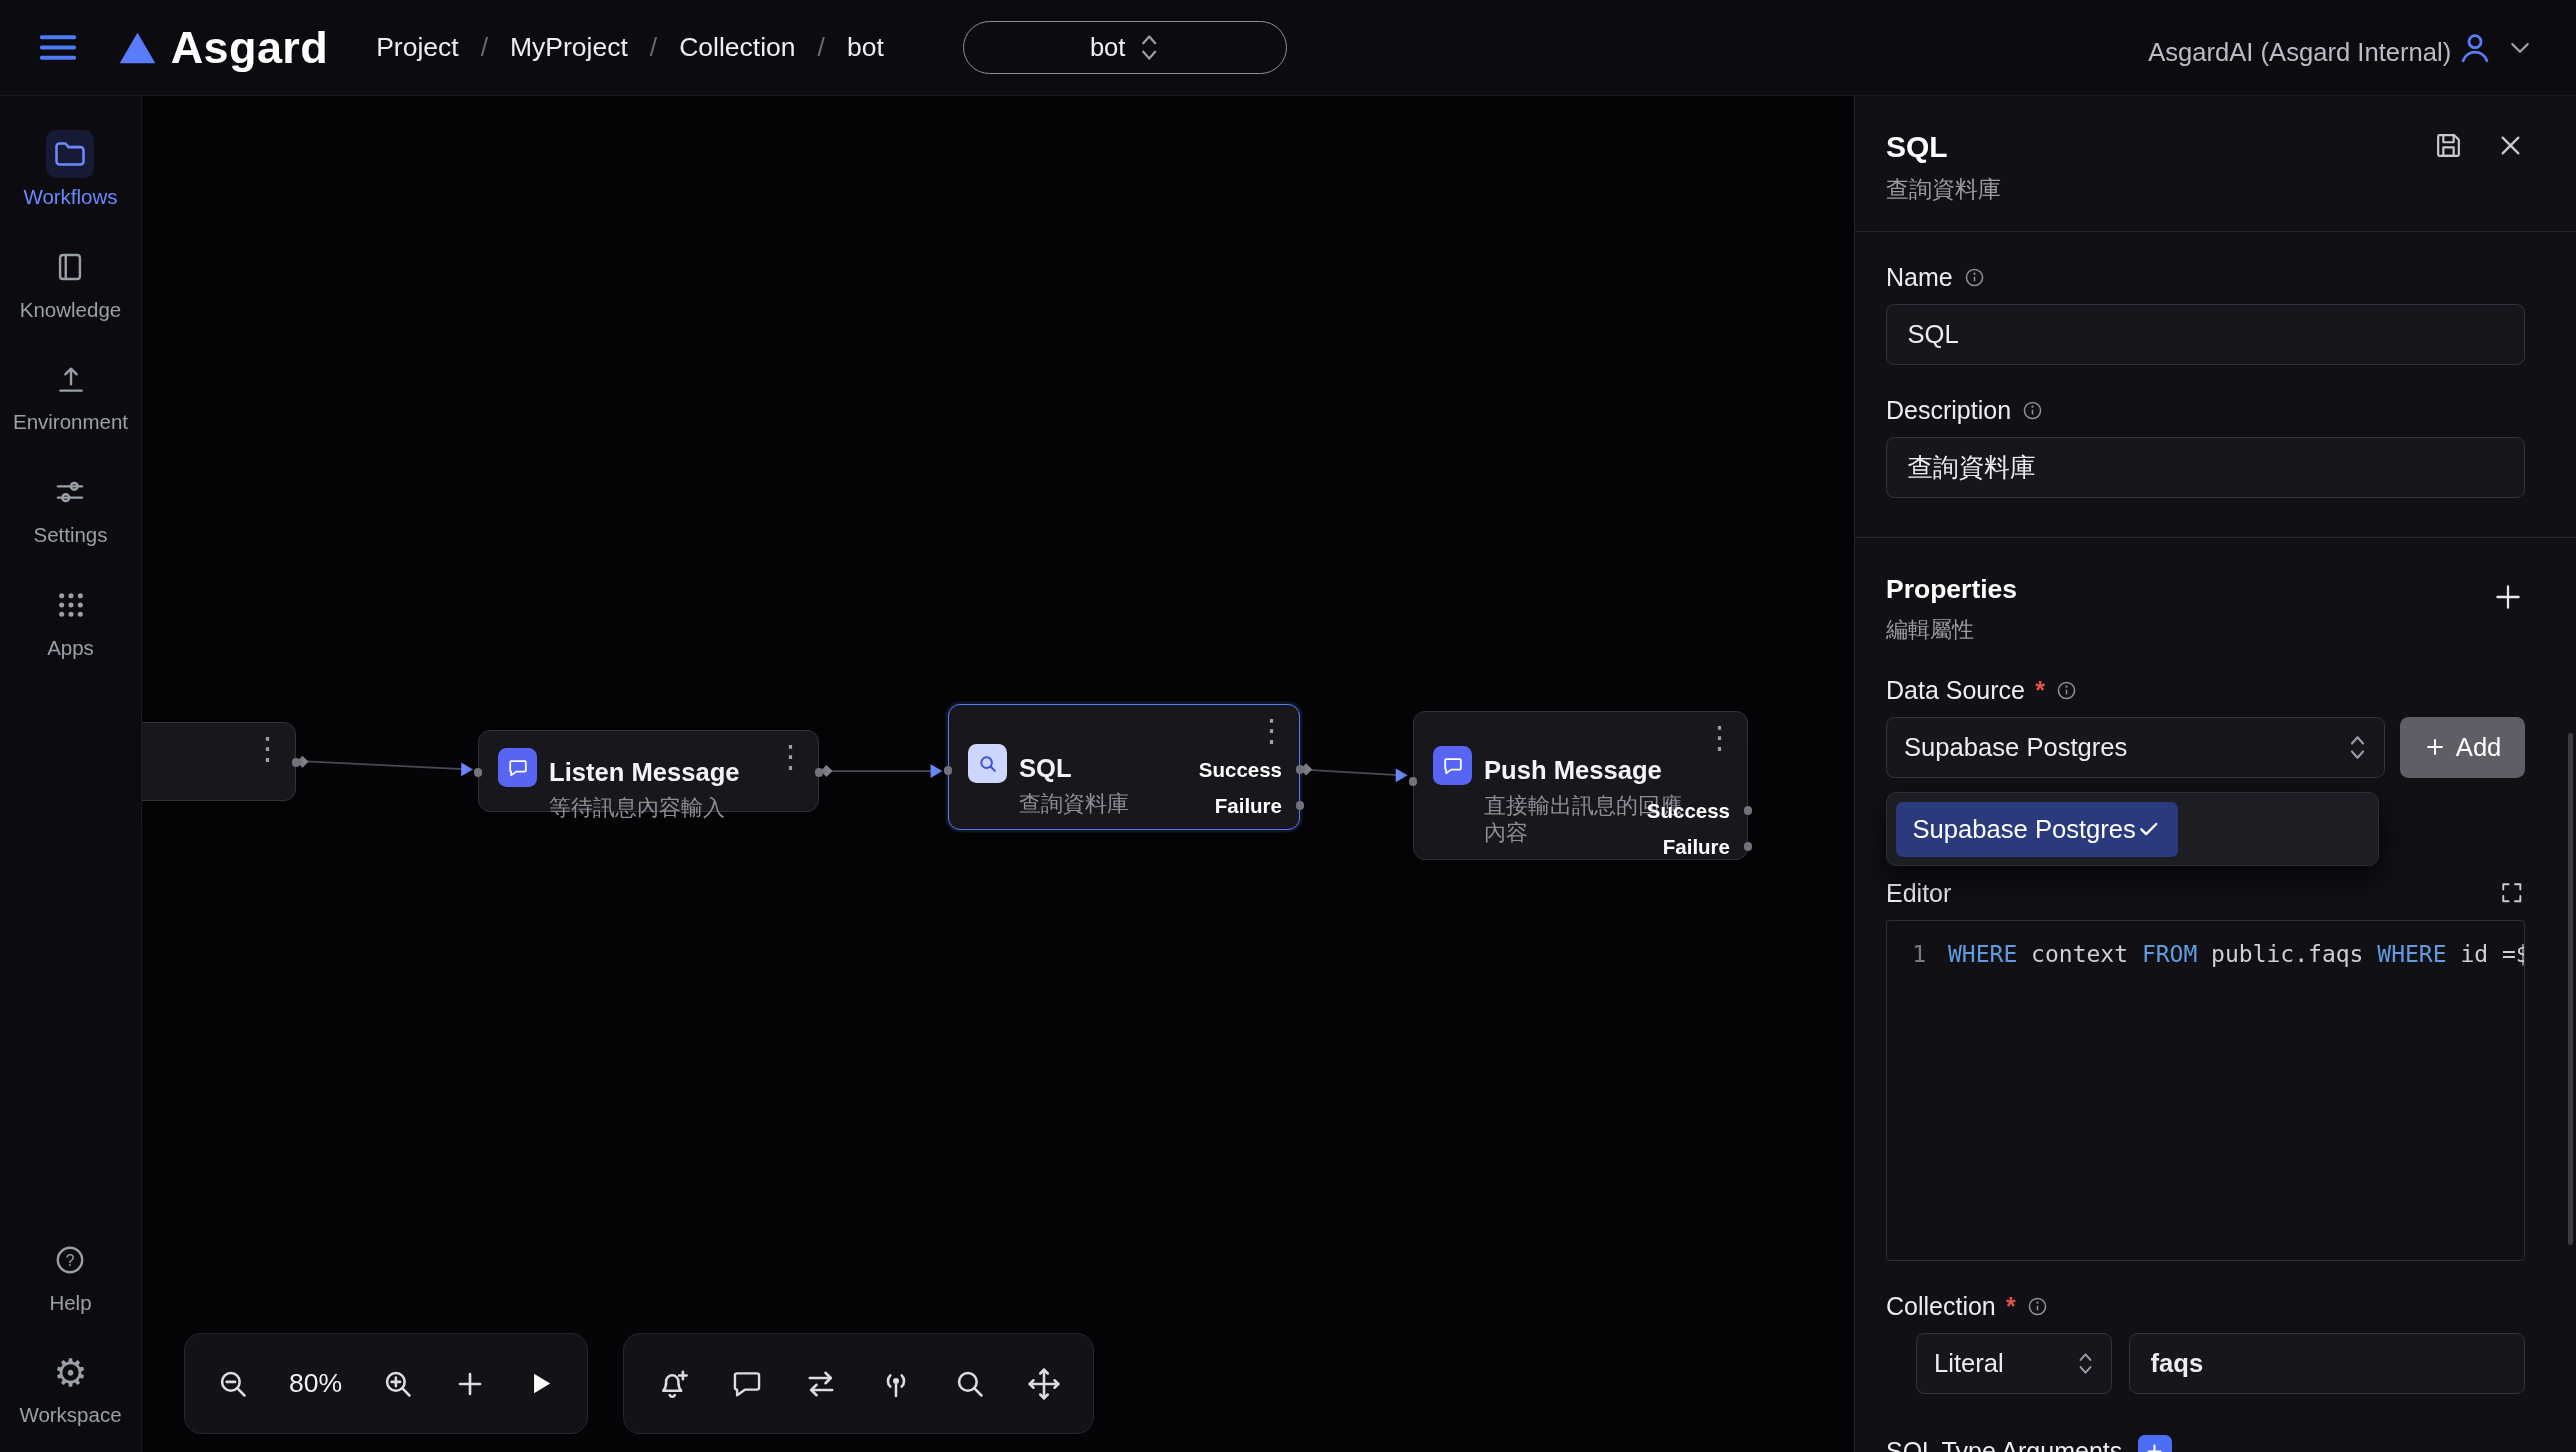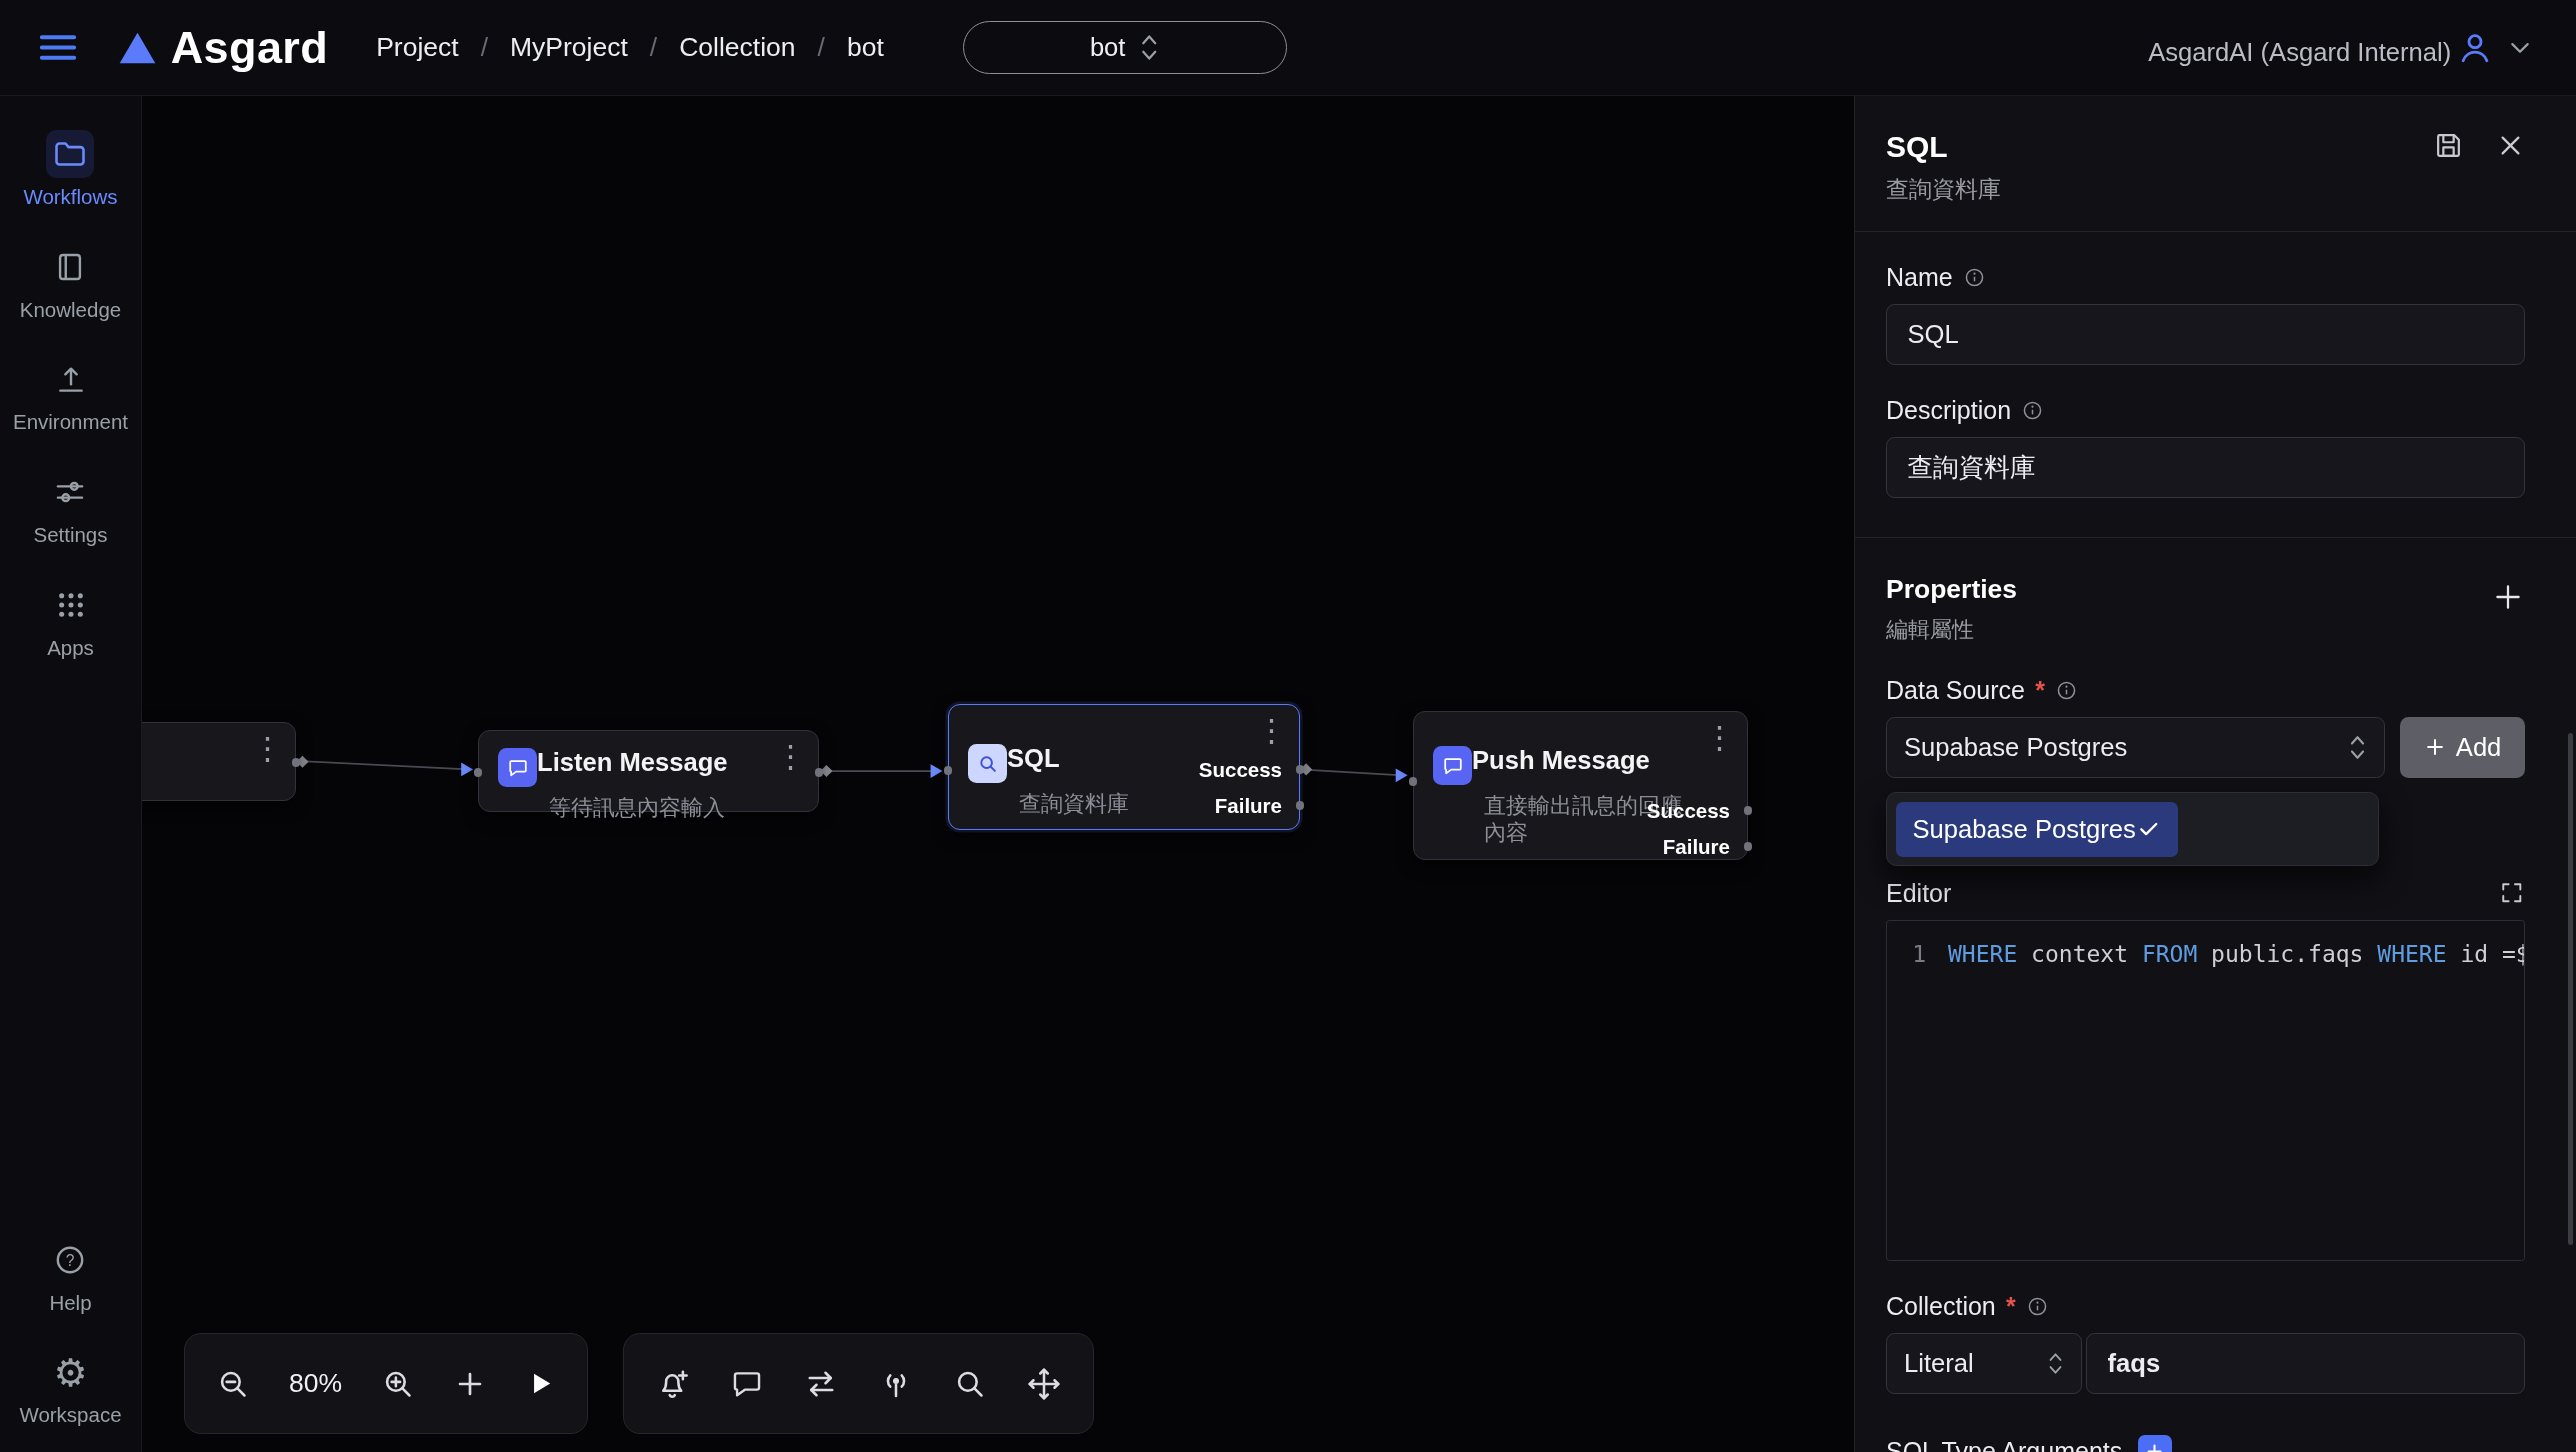--- a/index.html
+++ b/index.html
@@ -56,21 +56,21 @@
   .edges { position:absolute; left:0; top:0; pointer-events:none; }
   .edge { stroke:#4a4a54; stroke-width:2; }
   .edge-src { fill:#8a8a94; }
   .edge-arrow { fill:#6b8afd; }
 
   .node {
     position:absolute; background:#17171c; border:0.9px solid #32323c; border-radius:12px;
     box-shadow:0 5.1px 15.4px rgba(0,0,0,.55); padding:17px 19px;
   }
   .node.selected { border:1.7px solid #5b7cfa; box-shadow:0 0 0 2.6px rgba(91,124,250,.15), 0 5.1px 15.4px rgba(0,0,0,.55); }
-  .node-head { display:flex; align-items:flex-start; }
+  .node-head { display:flex; align-items:flex-end; gap:12px; }
   .node-icon {
     width:39px; height:39px; border-radius:8.5px; background:#5865f2;
     display:flex; align-items:center; justify-content:center; flex:none;
   }
   .node-icon.light { background:#ccd6ff; }
   .node-title { font-size:25.6px; font-weight:600; color:#f4f4f6; white-space:nowrap; }
   .node-sub { font-size:22px; color:#8e8e98; margin:6.8px 0 0 51px; line-height:1.25; }
   .node-sub.narrow { max-width:213px; }
   .kebab {
     position:absolute; top:10.2px; right:12px; color:#9ca0a8; font-size:31px; line-height:1;
@@ -140,21 +140,21 @@
   .editor-box {
     margin-top:12px; height:341px; border:0.9px solid #2e2e38; border-radius:3.4px; background:#101015;
     padding-top:17px; overflow:hidden;
   }
   .code-line { display:flex; font-family:"DejaVu Sans Mono", monospace; font-size:23px; line-height:1.4; }
   .gutter { width:61px; text-align:right; color:#7a7a85; padding-right:22px; flex:none; }
   .code { white-space:pre; color:#cfcfd6; }
   .tok-kw { color:#5f9ce0; }
   .tok-plain { color:#cfcfd6; }
 
-  .rf-row { display:flex; gap:4px; margin-top:12px; }
+  .rf-row { display:flex; gap:17px; margin-top:12px;margin-left:30px; }
   .rf-select { width:196px; }
   .rf-input { flex:1; margin-top:0;font-weight:bold; }
 
   .sta-row { display:flex; align-items:center; gap:15.4px; margin-top:41px; }
   .sta-label { font-size:25px; color:#ececf1; }
   .blue-plus {
     width:34px; height:34px; border-radius:6.8px; background:#4c6ef5; display:flex;
     align-items:center; justify-content:center;
   }
   .panel-scrollbar {

